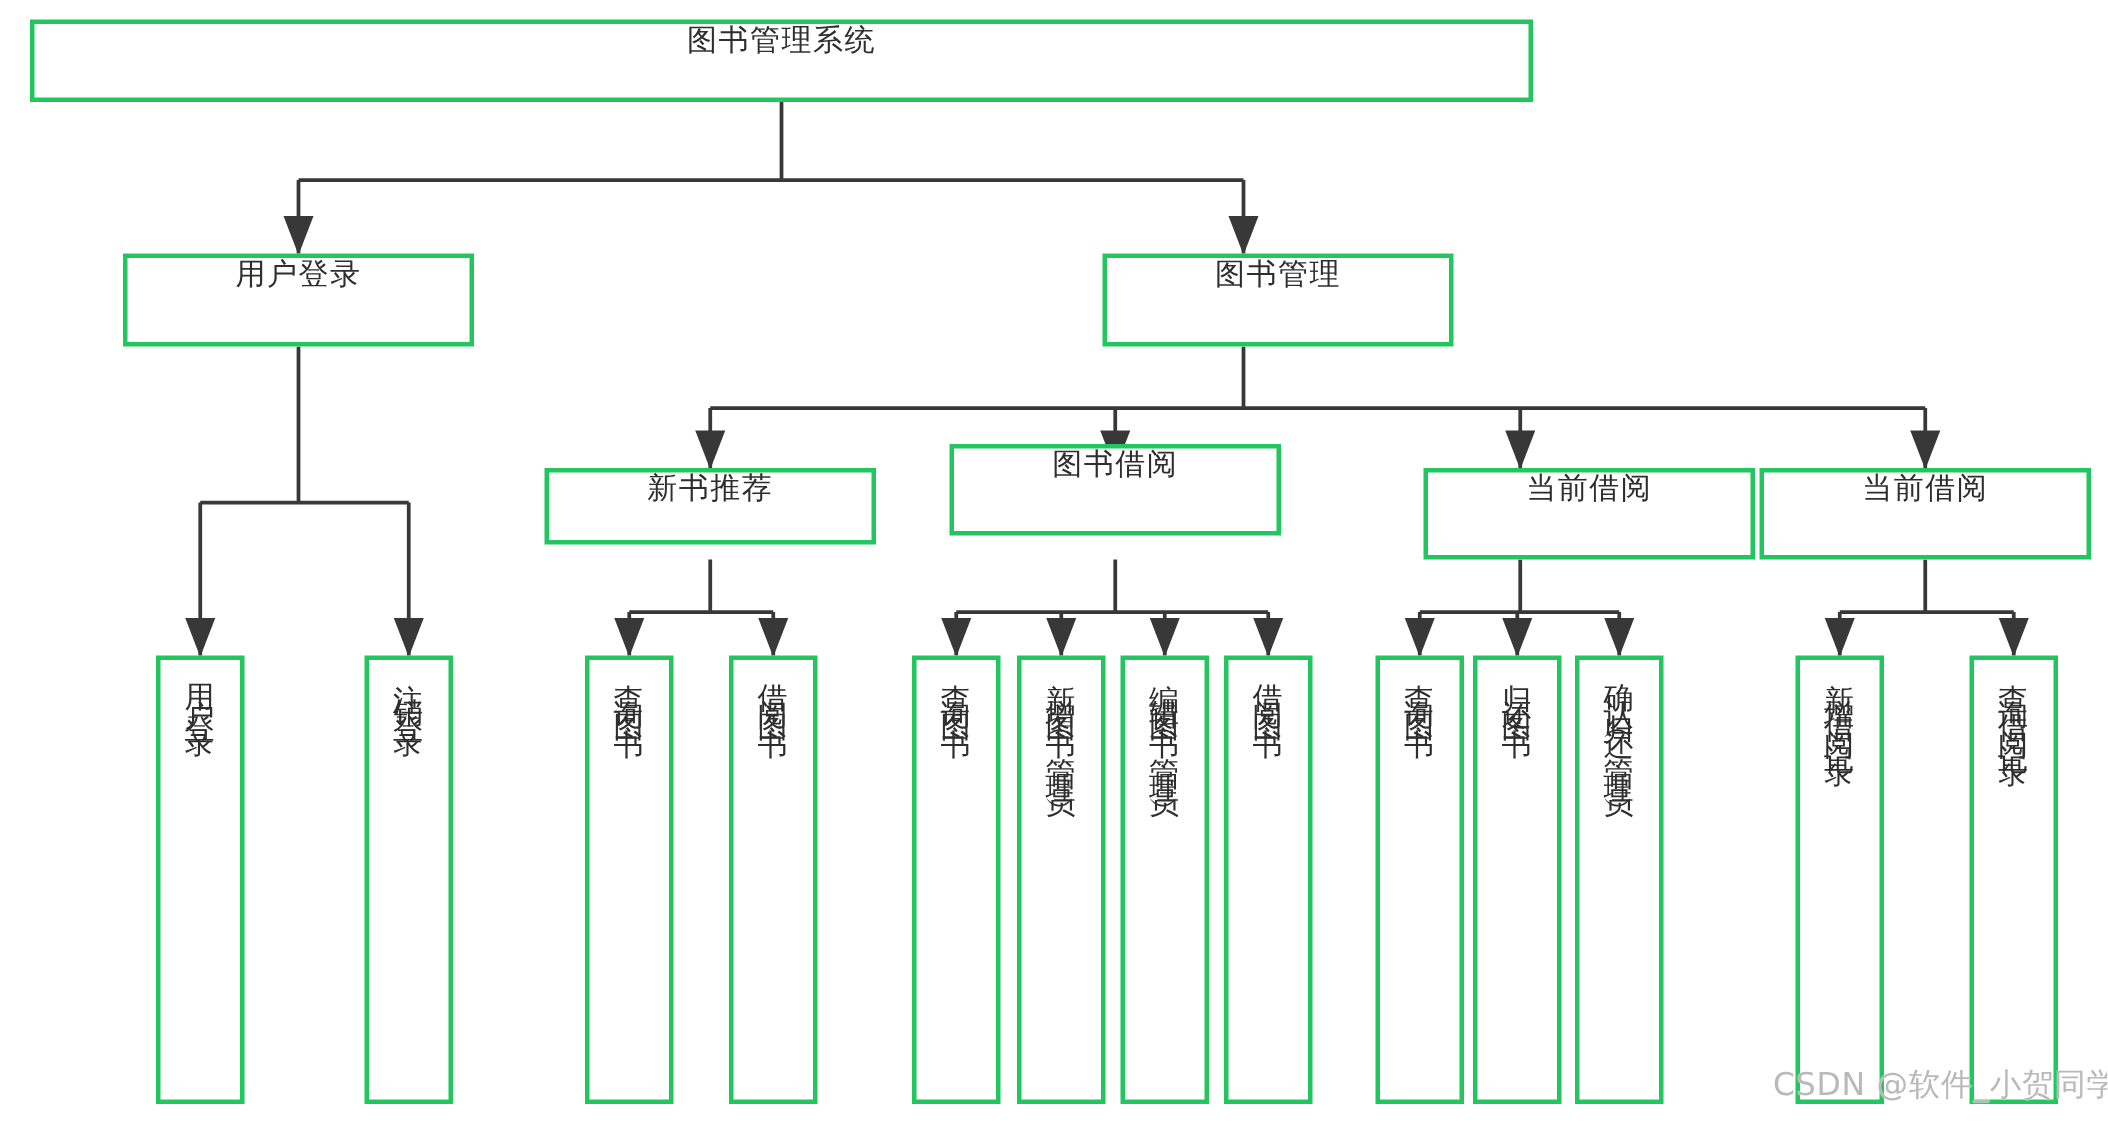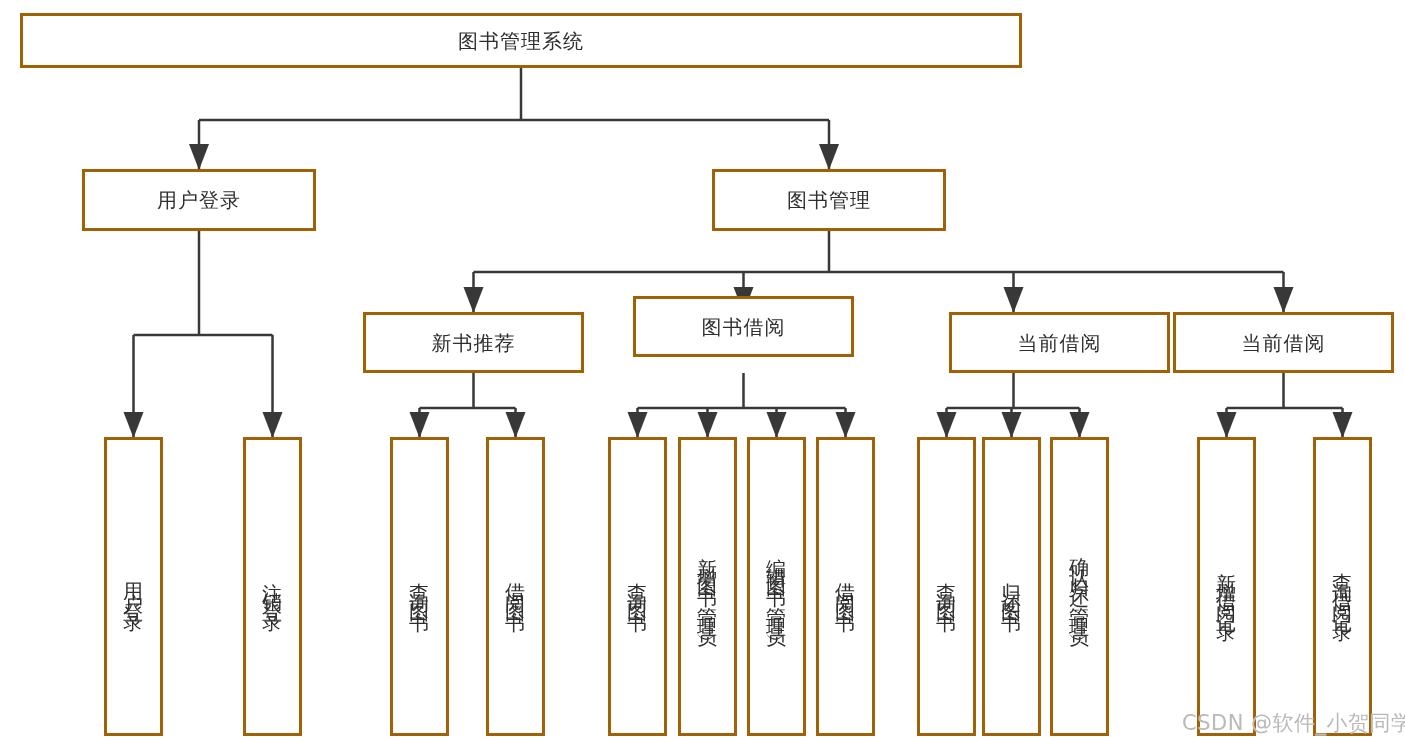--- a/index.html
+++ b/index.html
@@ -12,44 +12,43 @@
     overflow: hidden;
   }
   #connectors {
     position: absolute;
     left: 0; top: 0;
     width: 1405px; height: 747px;
   }
   .box {
     position: absolute;
     background: #ffffff;
-    border: 3px solid #a16207;
+    border: 3px solid #22c55e;
     box-sizing: border-box;
     display: flex;
-    align-items: center;
     justify-content: center;
     color: #2e2e2e;
     font-size: 20px;
     letter-spacing: 1px;
     line-height: 1;
   }
   .vbox span {
     writing-mode: vertical-rl;
     text-orientation: mixed;
     letter-spacing: 10px;
     line-height: 1;
     white-space: nowrap;
   }
   
   .root   { left: 20px;   top: 13px;  width: 1002px; height: 55px; }
   
   .n-user  { left: 82px;  top: 169px; width: 234px; height: 62px; }
-  .n-mgmt  { left: 712px; top: 169px; width: 234px; height: 62px; }
+  .n-mgmt  { left: 735px; top: 169px; width: 234px; height: 62px; }
   
-  .g-nbr { left: 363px;  top: 312px; width: 221px; height: 61px; }
+  .g-nbr { left: 363px;  top: 312px; width: 221px; height: 51px; }
   .g-bb  { left: 633px;  top: 296px; width: 221px; height: 61px; }
   .g-cb  { left: 949px;  top: 312px; width: 221px; height: 61px; }
   .g-br  { left: 1173px; top: 312px; width: 221px; height: 61px; }
   
   .leaf { top: 437px; width: 59px; height: 299px; }
   .l-ul1 { left: 104px; }
   .l-ul2 { left: 243px; }
   .l-nbr1 { left: 390px; }
   .l-nbr2 { left: 486px; }
   .l-bb1 { left: 608px; }

